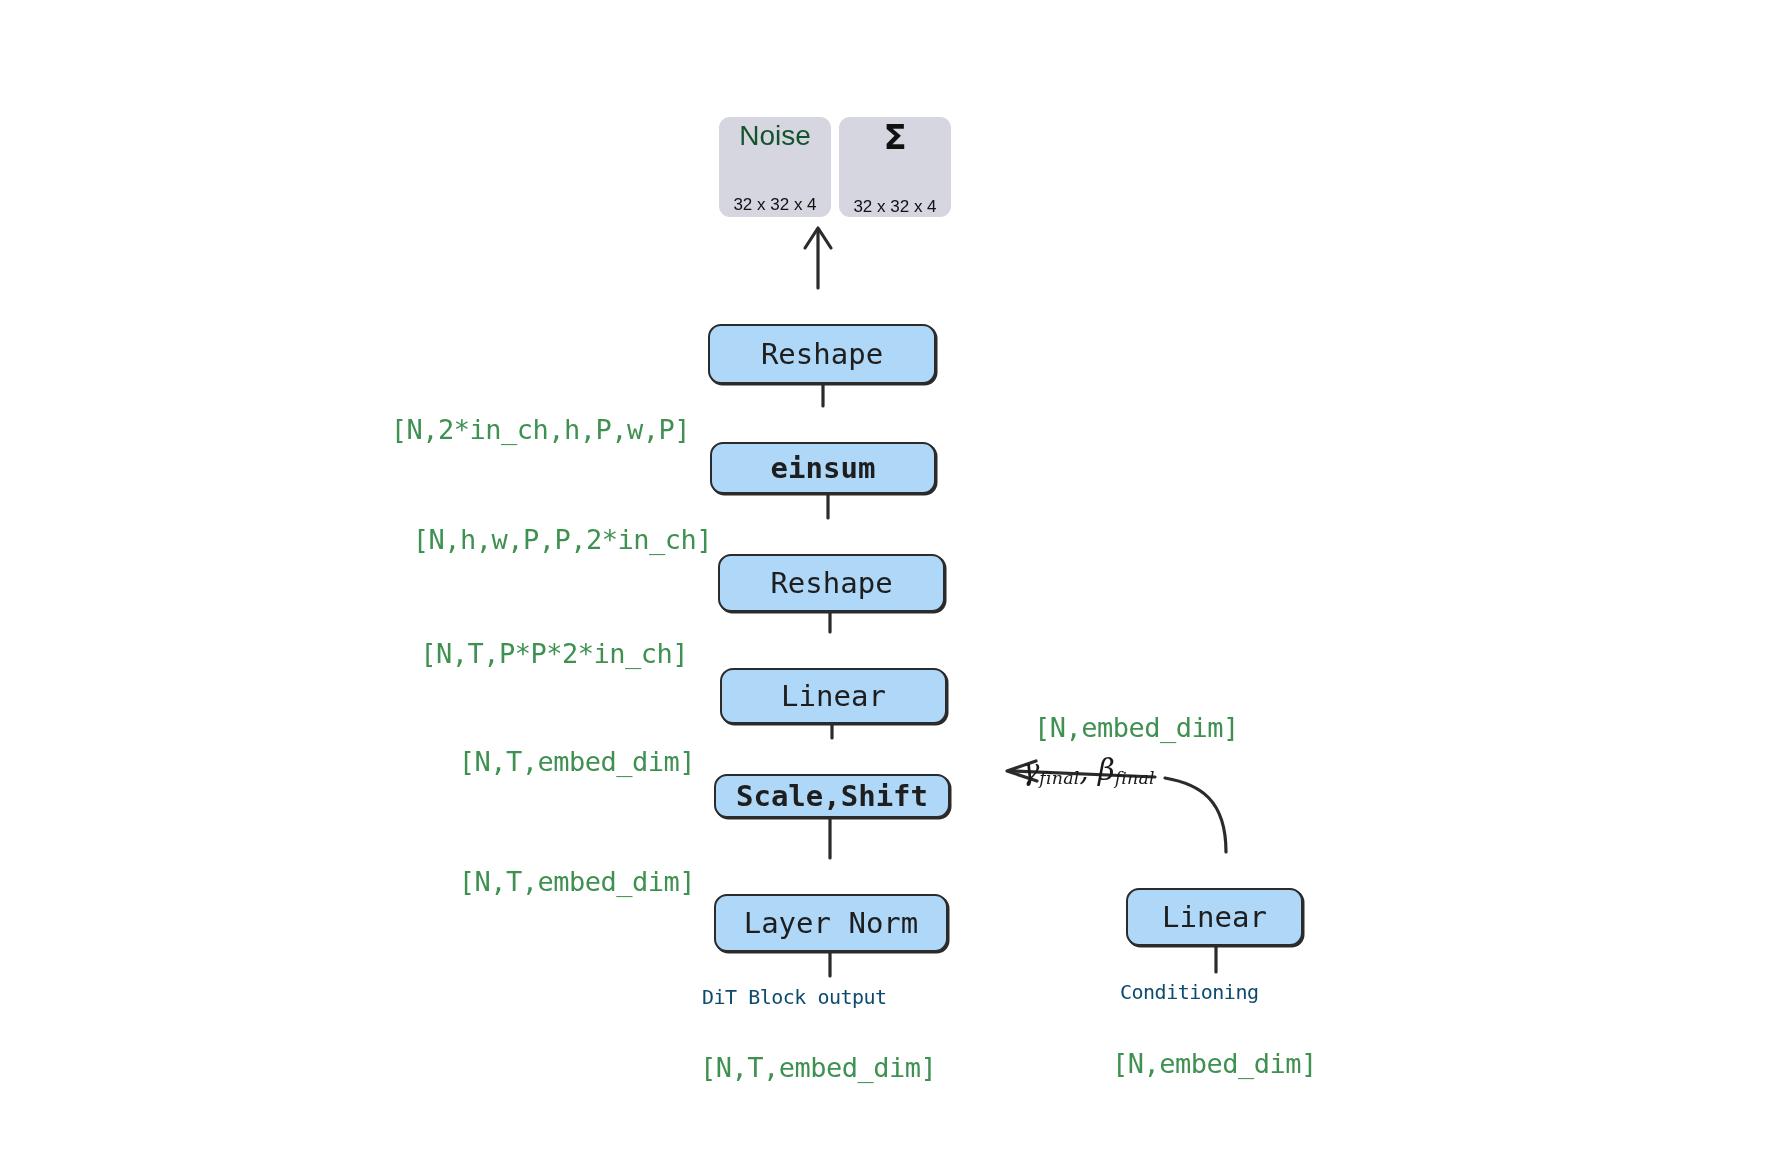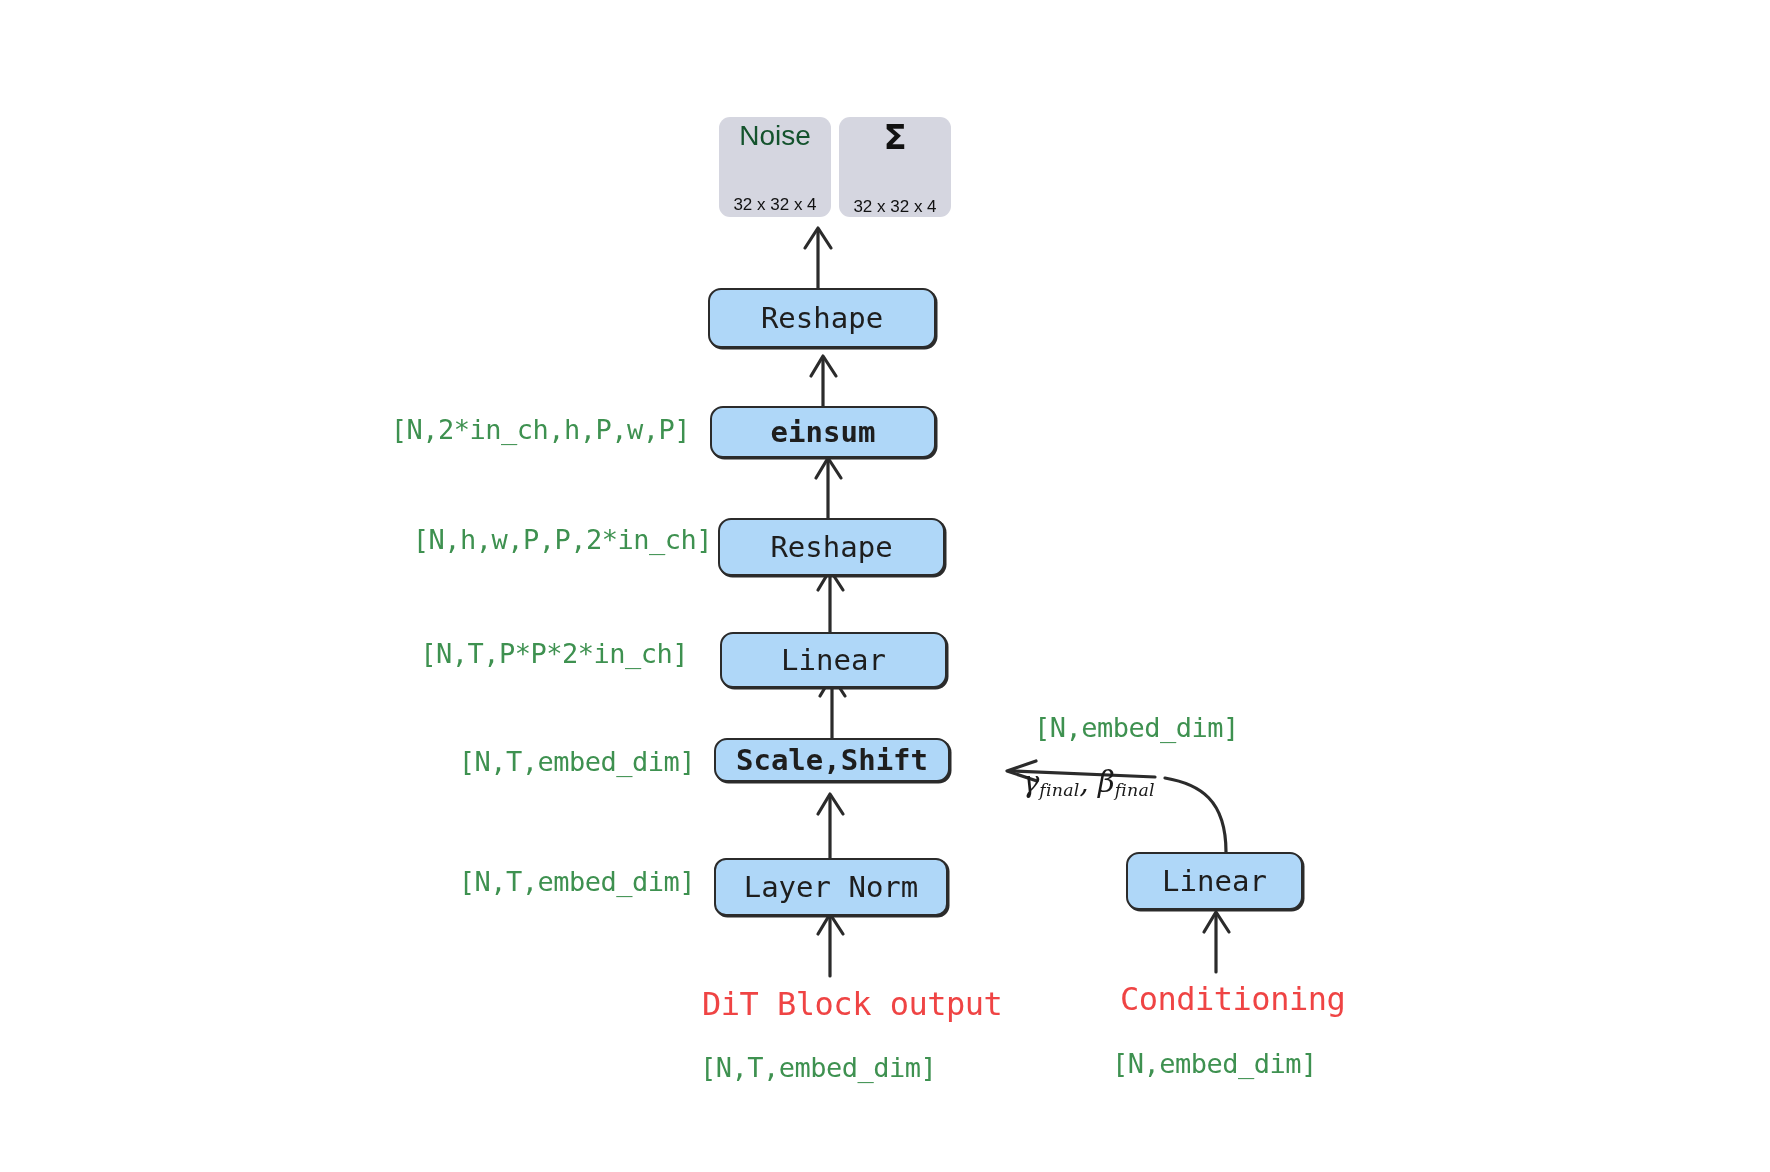--- a/index.html
+++ b/index.html
@@ -37,20 +37,21 @@
     font-family: "DejaVu Sans Mono", monospace;
     font-size: 29px;
     color: #1e1e1e;
     letter-spacing: 0px;
     white-space: nowrap;
   }
   .node.blue {
     background: #afd7f8;
     border: 2.5px solid #2b2b2b;
     box-shadow: 1.5px 1.5px 0 0 #2b2b2b;
+    margin-top: 36px;
   }
   .node.gray {
     background: #d5d6e0;
     border: none;
     border-radius: 11px;
     flex-direction: column;
     justify-content: center;
     font-family: "Liberation Sans", sans-serif;
   }
   .gray .main {
@@ -86,35 +87,34 @@
     letter-spacing: -0.5px;
   }
   .shape.right-al {
     text-align: right;
   }
 
   
   .plabel {
     position: absolute;
     font-family: "DejaVu Sans Mono", monospace;
-    font-size: 32px;
-    color: #ef4444;
+    font-size: 20px;
+    color: #0c4a6e;
     white-space: nowrap;
     letter-spacing: -0.5px;
   }
 
   
   .mathlabel {
     position: absolute;
     font-family: "DejaVu Serif", serif;
     font-style: italic;
     font-size: 29px;
     color: #1a1a1a;
     white-space: nowrap;
-    margin-top: 12px;
   }
   .mathlabel sub {
     font-size: 0.6em;
     font-style: italic;
     vertical-align: -0.22em;
     letter-spacing: 0.2px;
   }
 </style>
 </head>
 <body>
@@ -178,21 +178,21 @@
   </div>
 
   <div class="node blue" style="left:720px; top:632px; width:227px; height:56px;">
     <span>Linear</span>
   </div>
 
   <div class="node blue" style="left:714px; top:738px; width:236px; height:44px;font-weight:bold;">
     <span>Scale,Shift</span>
   </div>
 
-  <div class="node blue" style="left:714px; top:858px; width:234px; height:58px;border-radius:12px;">
+  <div class="node blue" style="left:714px; top:858px; width:234px; height:58px;">
     <span>Layer Norm</span>
   </div>
 
   <div class="node blue" style="left:1126px; top:852px; width:177px; height:58px;">
     <span>Linear</span>
   </div>
 
 
   <div class="shape right-al" style="left:294px; top:414px; width:396px;">[N,2*in_ch,h,P,w,P]</div>
 

